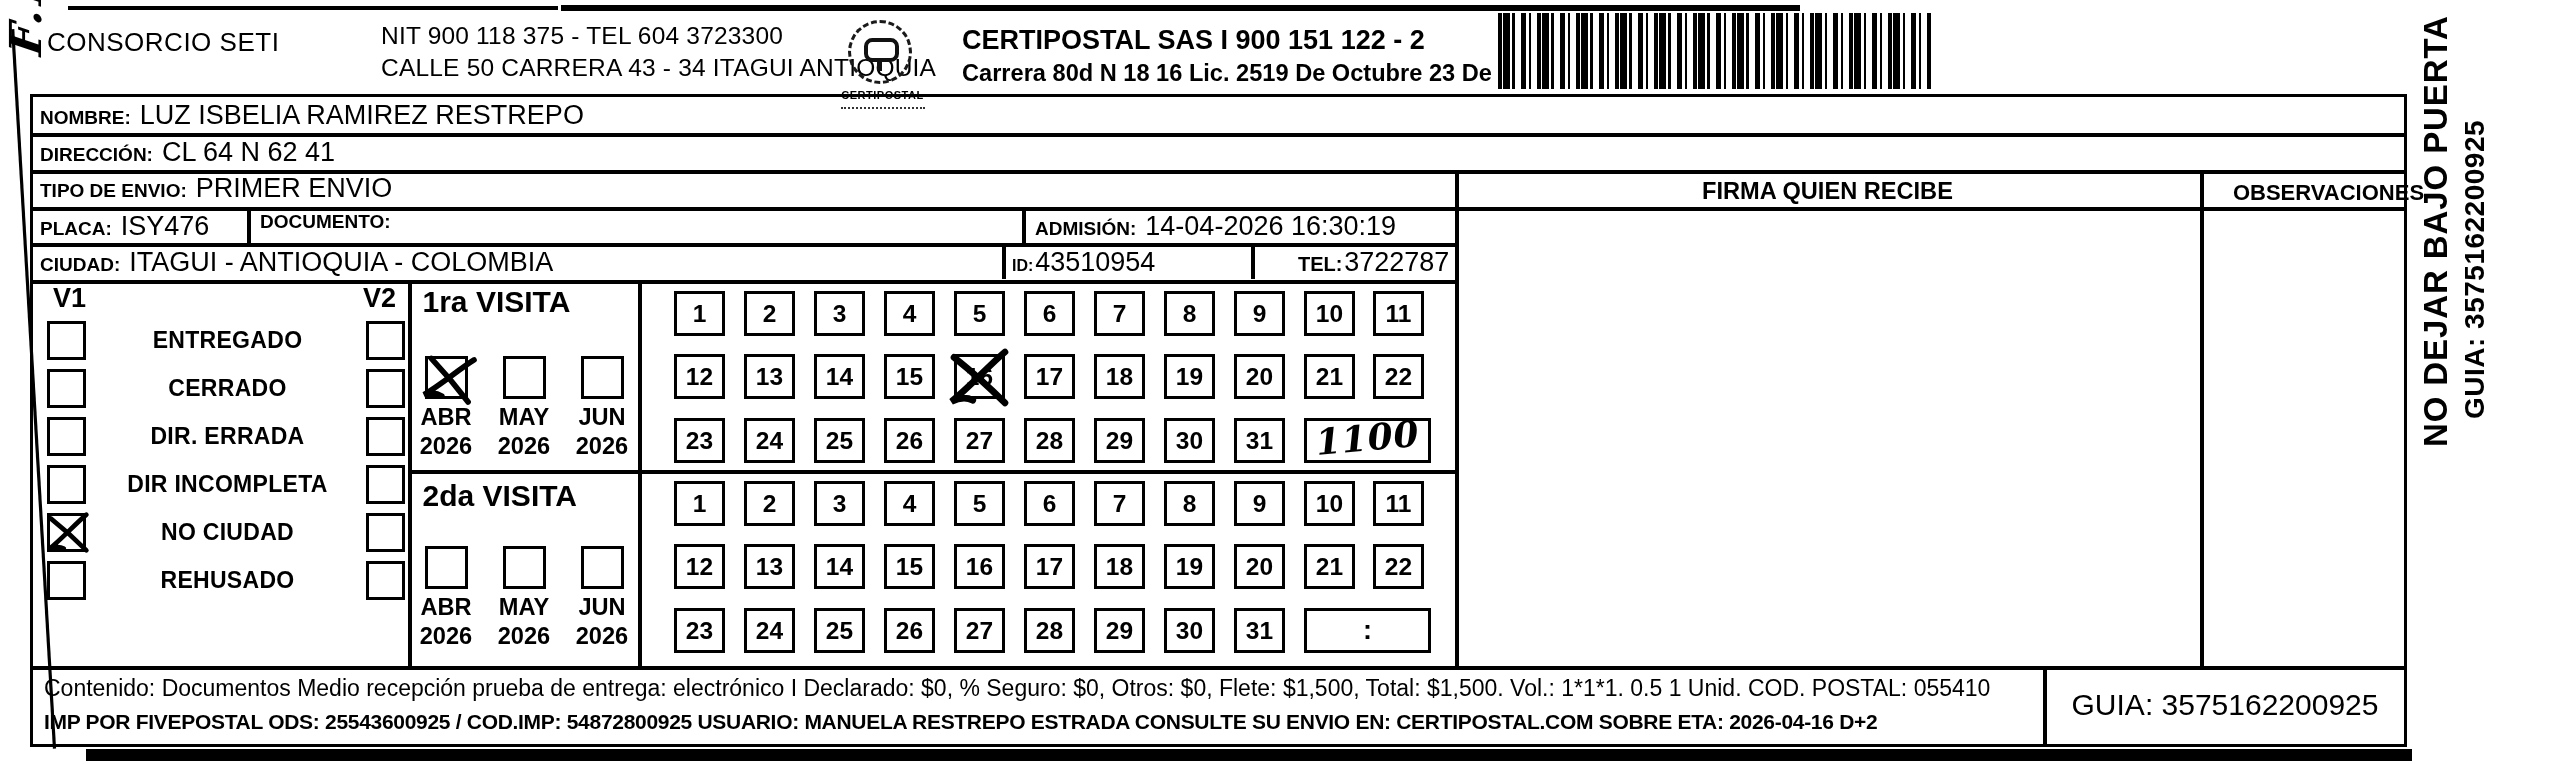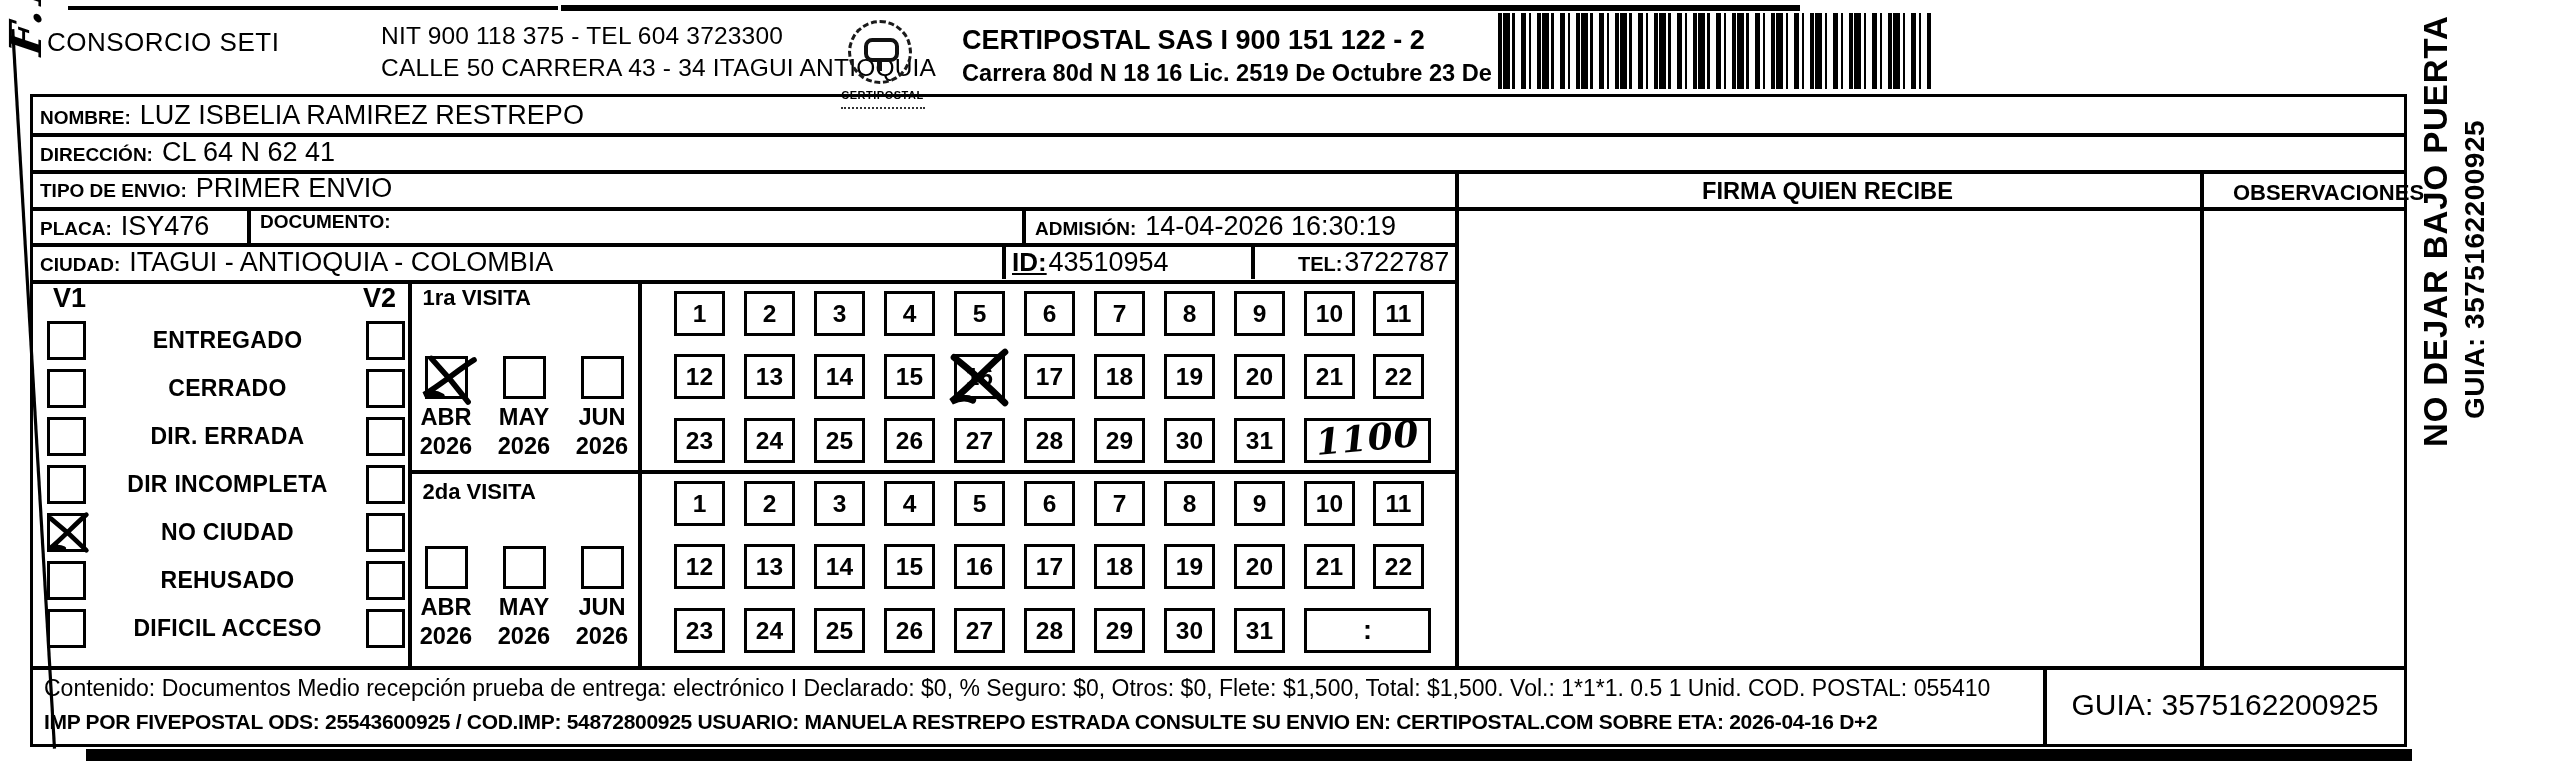--- a/index.html
+++ b/index.html
@@ -30,21 +30,21 @@
   .flabel{font-size:19px;font-weight:700;}
   .fvalue{font-size:27px;}
   .col-head{position:absolute;font-weight:700;text-align:center;}
   
   #status-list{position:absolute;left:47px;top:316px;width:361px;display:grid;grid-template-rows:repeat(7,48px);}
   .status-row{display:grid;grid-template-columns:42px 1fr 42px;align-items:center;}
   .checkbox{width:39px;height:39px;border:3.6px solid #000;box-sizing:border-box;position:relative;}
   .status-label{text-align:center;font-size:23px;font-weight:700;letter-spacing:0.3px;}
   .vhead{position:absolute;font-size:27px;font-weight:700;}
   
-  .visit-title{position:absolute;left:14.5px;top:5.4px;font-size:22px;font-weight:700;text-align:right;}
+  .visit-title{position:absolute;left:14.5px;top:5.4px;font-size:30px;font-weight:700;text-align:right;}
   .month-col{position:absolute;width:58px;text-align:center;}
   .month-box{width:43px;height:43px;border:3.6px solid #000;box-sizing:border-box;margin:0 auto;position:relative;}
   .month-name{font-size:23.6px;font-weight:700;margin-top:5.4px;}
   .month-year{font-size:23.6px;font-weight:700;margin-top:2px;}
   .day-cell{position:absolute;width:51px;height:45px;border:3.6px solid #000;box-sizing:border-box;
     font-size:24.5px;font-weight:700;display:flex;align-items:center;justify-content:center;}
   .wide-box{position:absolute;width:127px;height:45px;border:3.6px solid #000;box-sizing:border-box;
     display:flex;align-items:center;justify-content:center;}
   .xmark{position:absolute;pointer-events:none;}
   .hw-time{font-family:"DejaVu Serif",serif;font-style:italic;font-weight:700;font-size:36px;
@@ -135,21 +135,21 @@
 </div>
 <div class="field" style="left:1035px;top:211px;">
   <span class="flabel">ADMISIÓN:</span>
   <span class="fvalue">14-04-2026 16:30:19</span>
 </div>
 <div class="field" style="left:40px;top:247px;">
   <span class="flabel">CIUDAD:</span>
   <span class="fvalue">ITAGUI - ANTIOQUIA - COLOMBIA</span>
 </div>
 <div class="field" style="left:1012px;top:247px;gap:1.8px;">
-  <span class="flabel" style="font-size:26px;text-decoration:underline;">ID:</span>
+  <span class="flabel" style="font-size:16px;">ID:</span>
   <span class="fvalue">43510954</span>
 </div>
 <div class="field" style="left:1262px;top:247px;gap:1.8px;margin-left:36px;">
   <span class="flabel" style="font-size:20px;">TEL:</span>
   <span class="fvalue">3722787</span>
 </div>
 
 <div class="vhead" style="left:53px;top:283px;">V1</div>
 <div class="vhead" style="left:363px;top:283px;">V2</div>
 <div id="status-list">
@@ -179,25 +179,20 @@
           <path d="M6 10 C 16 18, 28 28, 44 44" fill="none" stroke="#000" stroke-width="5" stroke-linecap="round"></path>
           <path d="M44 6 C 32 16, 18 32, 4 43 C 10 40, 16 40, 20 42" fill="none" stroke="#000" stroke-width="5" stroke-linecap="round"></path>
         </svg>
       </div>
       <div class="status-label">NO CIUDAD</div>
       <div class="checkbox"></div>
     </div>
     <div class="status-row">
       <div class="checkbox"></div>
       <div class="status-label">REHUSADO</div>
-      <div class="checkbox"></div>
-    </div>
-    <div class="status-row">
-      <div class="checkbox"></div>
-      <div class="status-label">DIFICIL ACCESO</div>
       <div class="checkbox"></div>
     </div>
   </div>
 
 <div class="abs" id="first-months" style="left:408px;top:280px;width:231px;height:191px;">
   <div class="visit-title">1ra VISITA</div>
 <div class="month-col" style="left: 9px; top: 76px;">
       <div class="month-box">
         <svg viewBox="0 0 50 50" width="56" height="56" class="xmark" style="left: -5.4px; top: -9px; transform: rotate(8deg);">
           <path d="M6 10 C 16 18, 28 28, 44 44" fill="none" stroke="#000" stroke-width="5" stroke-linecap="round"></path>

